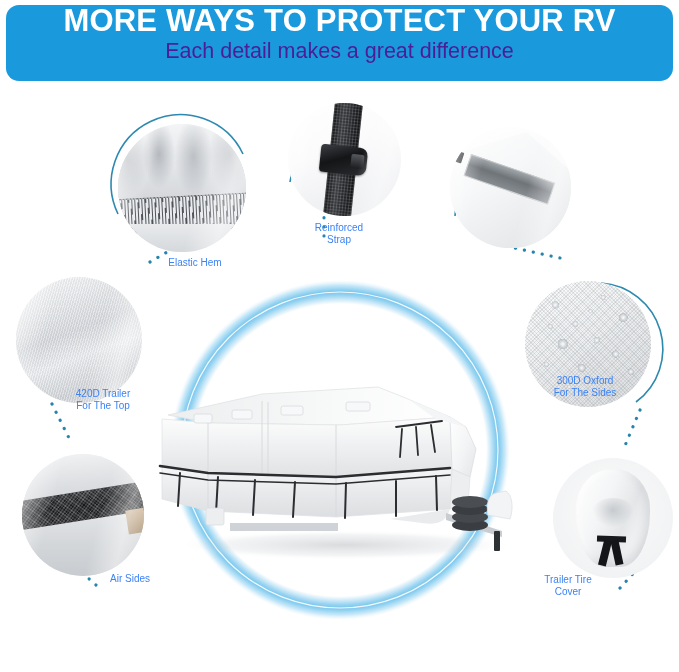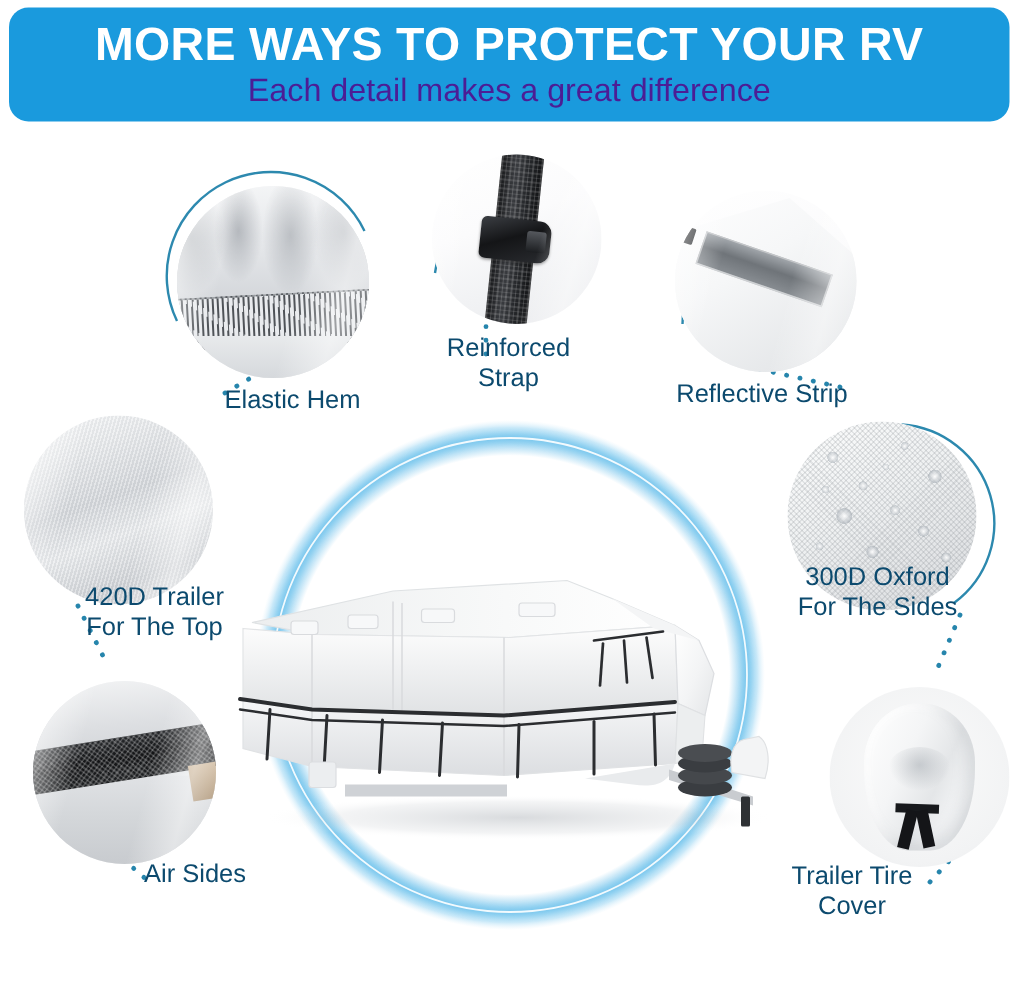--- a/index.html
+++ b/index.html
@@ -28,21 +28,21 @@
     left: 6px;
     top: 5px;
     width: 667px;
     height: 76px;
     background: #1a9add;
     border-radius: 13px;
     box-sizing: border-box;
     display: flex;
     flex-direction: column;
     align-items: center;
-    justify-content: center;
+    justify-content: flex-start;
     overflow: hidden;
   }
   .banner-title {
     color: #ffffff;
     font-size: 31px;
     font-weight: bold;
     letter-spacing: 0.2px;
     line-height: 1.04;
     white-space: nowrap;
     text-align: center;
@@ -292,22 +292,22 @@
   #bubble-tire .strapbar {
     position: absolute; left: 37%; top: 65%;
     width: 24%; height: 5%;
     background: #17191c;
     transform: rotate(2deg);
   }
 
   
   .label {
     position: absolute;
-    color: #0c4a6e;
-    font-size: 17px;
+    color: #3b82f6;
+    font-size: 10px;
     line-height: 1.18;
     white-space: pre-line;
   }
   .label.c { text-align: center; }
 
   #lbl-elastic    { left: 120px; top: 257px; width: 150px; }
   #lbl-strap      { left: 274px; top: 222px; width: 130px; }
   #lbl-reflective { left: 418px; top: 253px; width: 180px; }
   #lbl-420        { left: 28px;  top: 388px; width: 150px; }
   #lbl-300        { left: 505px; top: 375px; width: 160px; }
@@ -431,21 +431,20 @@
       <div class="cover"></div>
       <div class="strapbar"></div>
       <div class="strap1"></div>
       <div class="strap2"></div>
     </div>
   </div>
 
   <div class="label c" id="lbl-elastic">Elastic Hem</div>
   <div class="label c" id="lbl-strap">Reinforced
 Strap</div>
-  <div class="label c" id="lbl-reflective">Reflective Strip</div>
   <div class="label c" id="lbl-420">420D Trailer
 For The Top</div>
   <div class="label c" id="lbl-300">300D Oxford
 For The Sides</div>
   <div class="label c" id="lbl-vent">Air Sides</div>
   <div class="label c" id="lbl-tire">Trailer Tire
 Cover</div>
 
   <div id="rv-wrap">
     <svg viewBox="0 0 380 190" width="380" height="190">

